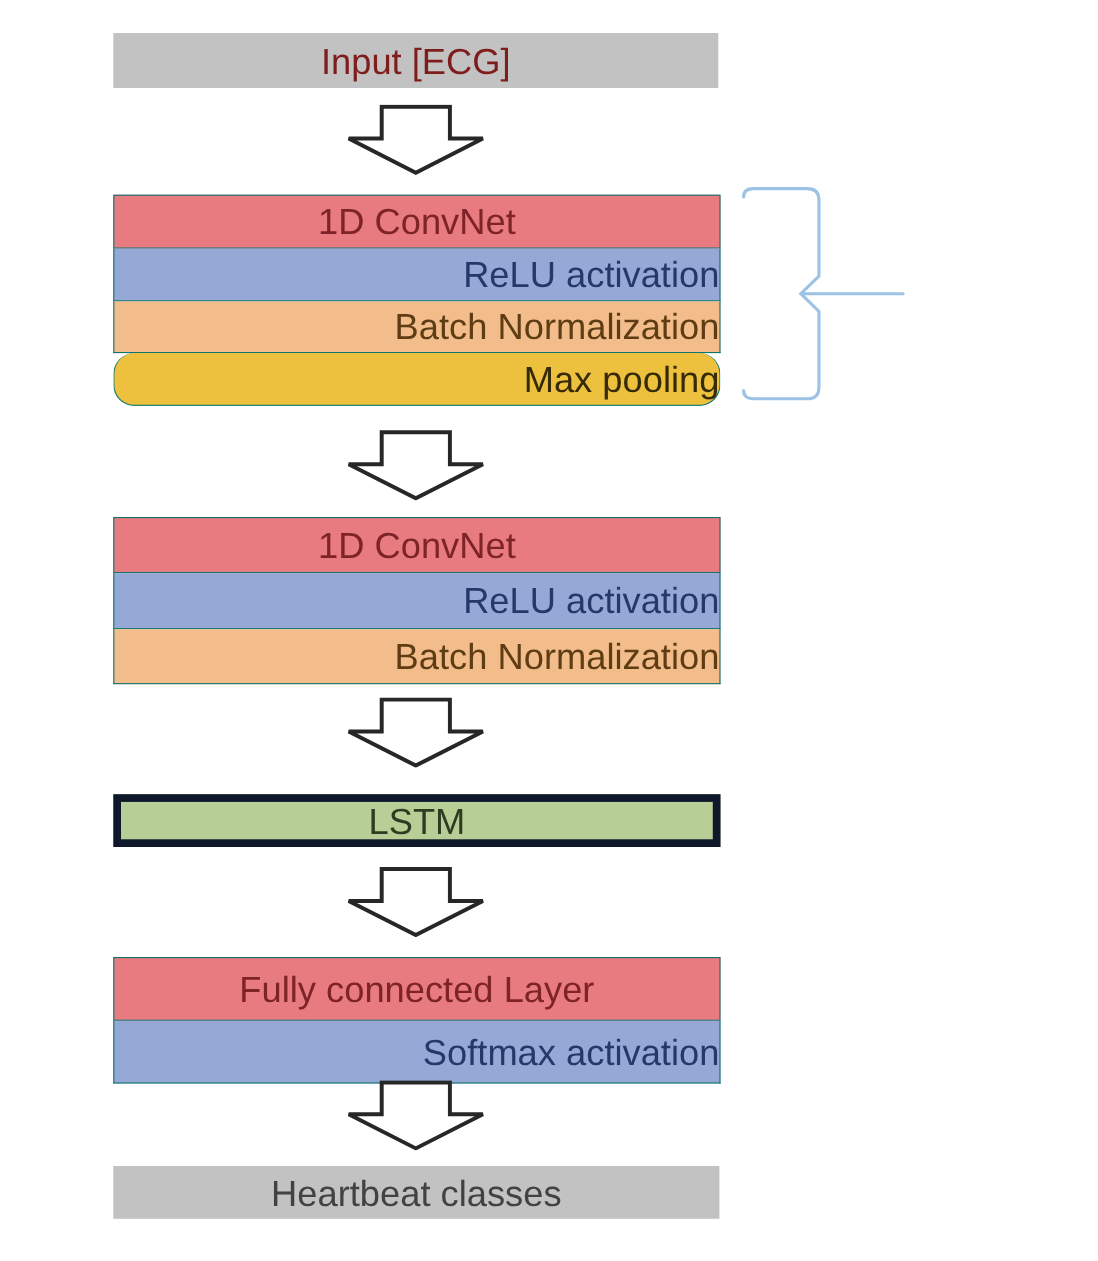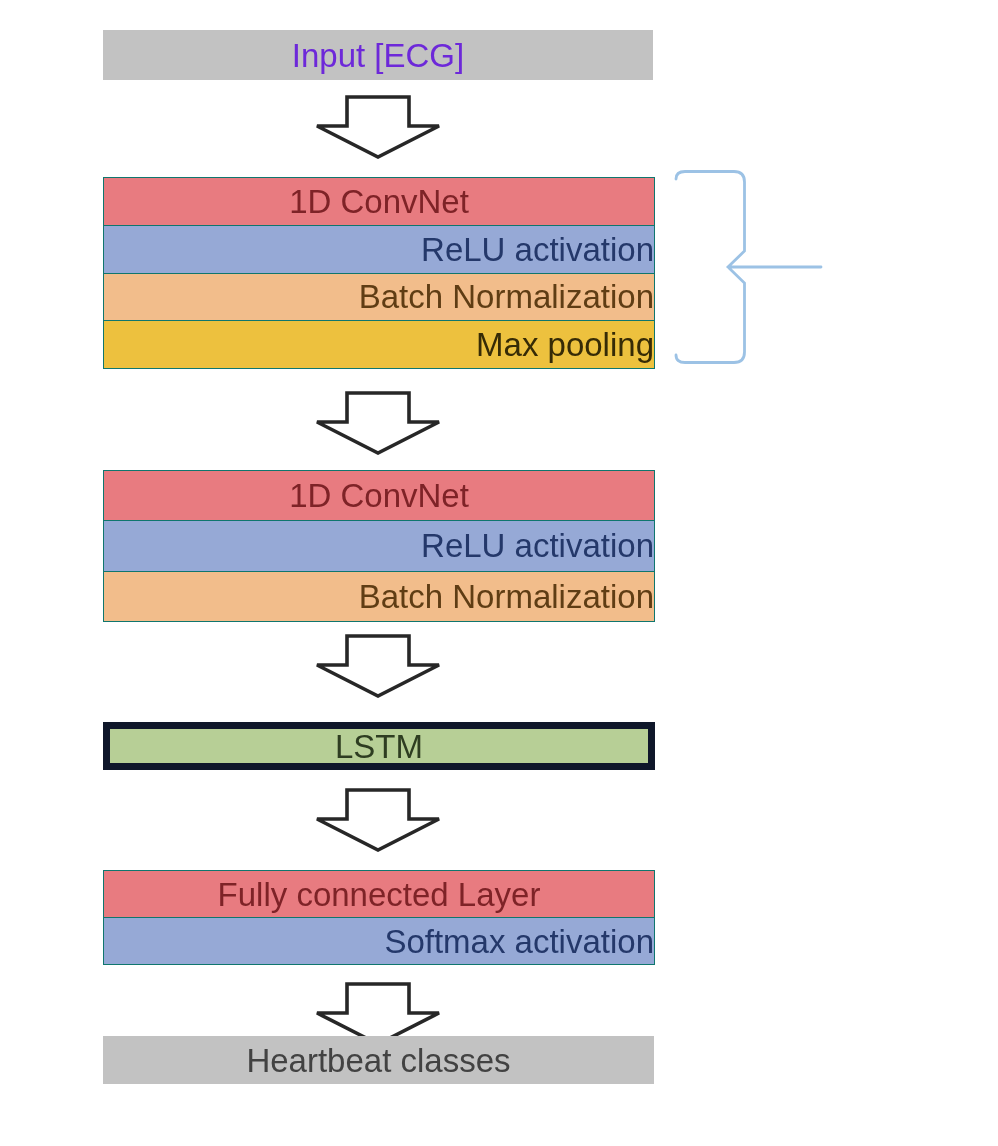--- a/index.html
+++ b/index.html
@@ -23,62 +23,62 @@
     display:flex;flex-direction:column;
   }
   .layer-row{
     flex:1;
     display:flex;align-items:center;justify-content:center;
     box-sizing:border-box;
     border:1px solid #0f766e;
   }
   .stack .layer-row + .layer-row{border-top:none;justify-content:flex-end;}
   .input-box{left:103px;top:30px;width:550px;height:50px;}
-  .output-box{left:103px;top:1036px;width:551px;height:48px;}
+  .output-box{left:103px;top:1060px;width:551px;height:48px;}
   .lstm-box{left:103px;top:722px;width:552px;height:48px;border:7px solid #0f172a;}
   .stack-1{top:177px;height:192px;}
   .stack-2{top:470px;height:152px;}
-  .stack-3{top:870px;height:95px;}
+  .stack-3{top:870px;height:115px;}
   .down-arrow{position:absolute;left:315px;width:126px;height:64px;}
   .arrow-1{top:95px;}
   .arrow-2{top:391px;}
   .arrow-3{top:634px;}
   .arrow-4{top:788px;}
   .arrow-5{top:982px;}
   .bracket-svg{position:absolute;left:660px;top:160px;width:180px;height:220px;}
   .repeat-label{
     position:absolute;left:838px;top:235px;height:66px;
     font-size:64px;font-weight:bold;line-height:64px;
     color:#1c1c1c;letter-spacing:1px;white-space:nowrap;
   }
 </style>
 </head>
 <body>
 
 <div class="canvas">
 
   <div class="box input-box" style="background-color: rgb(194, 194, 194);">
-    <span class="box-label" style="color: #6d28d9;">Input [ECG]</span>
+    <span class="box-label" style="color: #7f1d1d;">Input [ECG]</span>
   </div>
 
   <svg class="down-arrow arrow-1" viewBox="0 0 126 64">
     <polygon points="32,2 94,2 94,31 124,31 63,62 2,31 32,31" fill="#ffffff" stroke-width="3.6" stroke-linejoin="miter" style="stroke: rgb(39, 39, 39);"></polygon>
   </svg>
 
   <div class="stack stack-1">
     <div class="layer-row" style="background-color: rgb(232, 123, 128);">
       <span class="box-label" style="color: rgb(126, 35, 39);">1D ConvNet</span>
     </div>
     <div class="layer-row" style="background-color: rgb(150, 169, 214);">
       <span class="box-label" style="color: rgb(36, 56, 106);">ReLU activation</span>
     </div>
     <div class="layer-row" style="background-color: rgb(242, 189, 139);">
       <span class="box-label" style="color: rgb(95, 61, 20);">Batch Normalization</span>
     </div>
-    <div class="layer-row" style="background-color: rgb(237, 193, 62);">
+    <div class="layer-row" style="background-color: rgb(237, 193, 62); border-radius: 19px;">
       <span class="box-label" style="color: rgb(54, 43, 6);">Max pooling</span>
     </div>
   </div>
 
   <svg class="bracket-svg" viewBox="0 0 180 220">
     <path d="M 16 19 Q 16 11.5 25 11.5 L 74 11.5 Q 84.5 11.5 84.5 22 L 84.5 91 L 68 107 L 84.5 123 L 84.5 192 Q 84.5 202.5 74 202.5 L 25 202.5 Q 16 202.5 16 195 M 68 107 L 161 107" fill="none" stroke-width="2.8" stroke-linecap="round" style="stroke: rgb(156, 194, 229);"></path>
   </svg>
 
   <svg class="down-arrow arrow-2" viewBox="0 0 126 64">
     <polygon points="32,2 94,2 94,31 124,31 63,62 2,31 32,31" fill="#ffffff" stroke-width="3.6" stroke-linejoin="miter" style="stroke: rgb(39, 39, 39);"></polygon>

